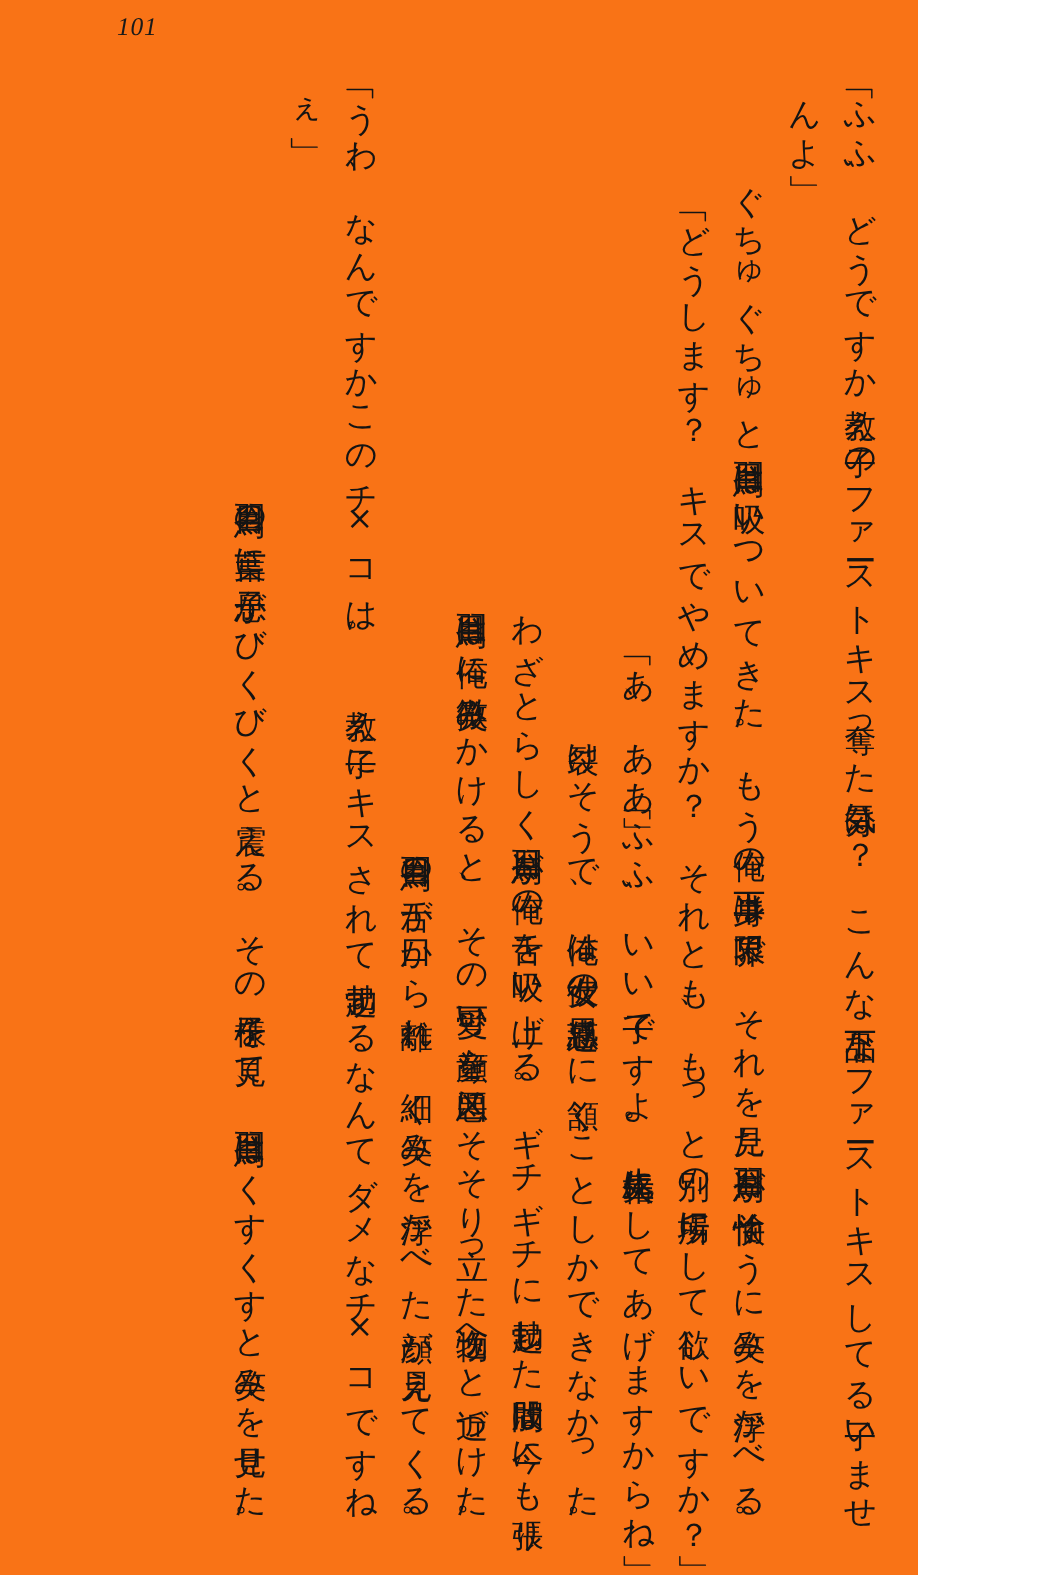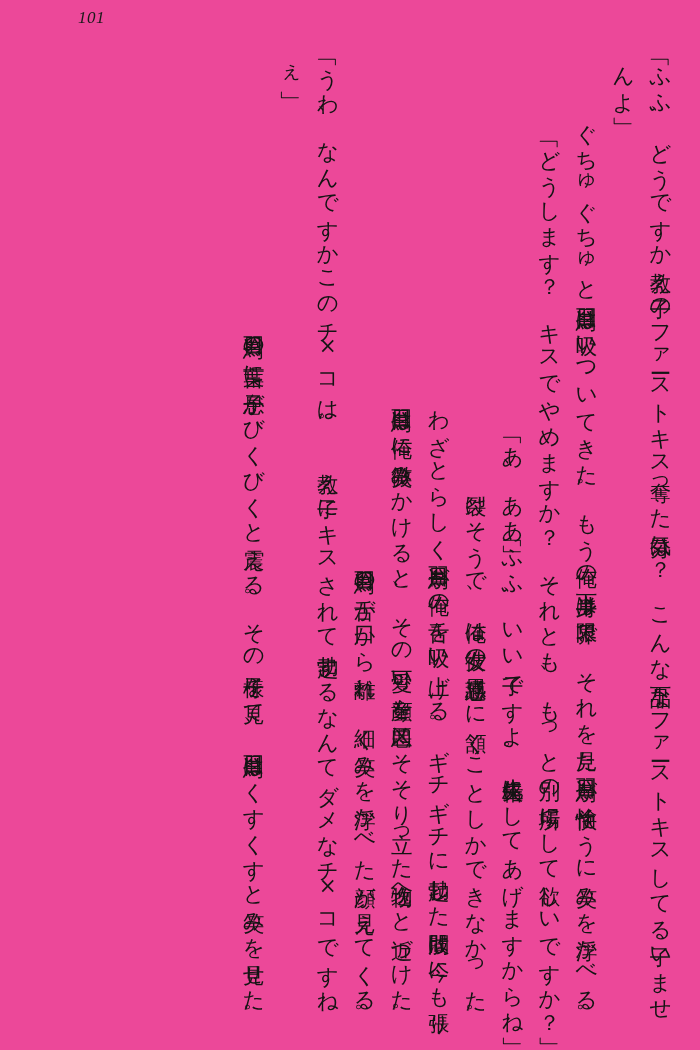--- a/index.html
+++ b/index.html
@@ -9,23 +9,23 @@
   }
   body {
     width: 700px;
     height: 1050px;
     overflow: hidden;
     font-family: "Liberation Serif", "DejaVu Serif", serif;
     color: #111111;
   }
   .page {
     position: relative;
-    width: 700px;
+    width: 612px;
     height: 1050px;
-    background: #ec4899;
+    background: #f97316;
     box-sizing: border-box;
   }
   .page-number {
     position: absolute;
     top: 8px;
     left: 78px;
     font-size: 17px;
     font-style: italic;
     font-family: "Liberation Serif", "DejaVu Serif", serif;
     color: #1a1a1a;

